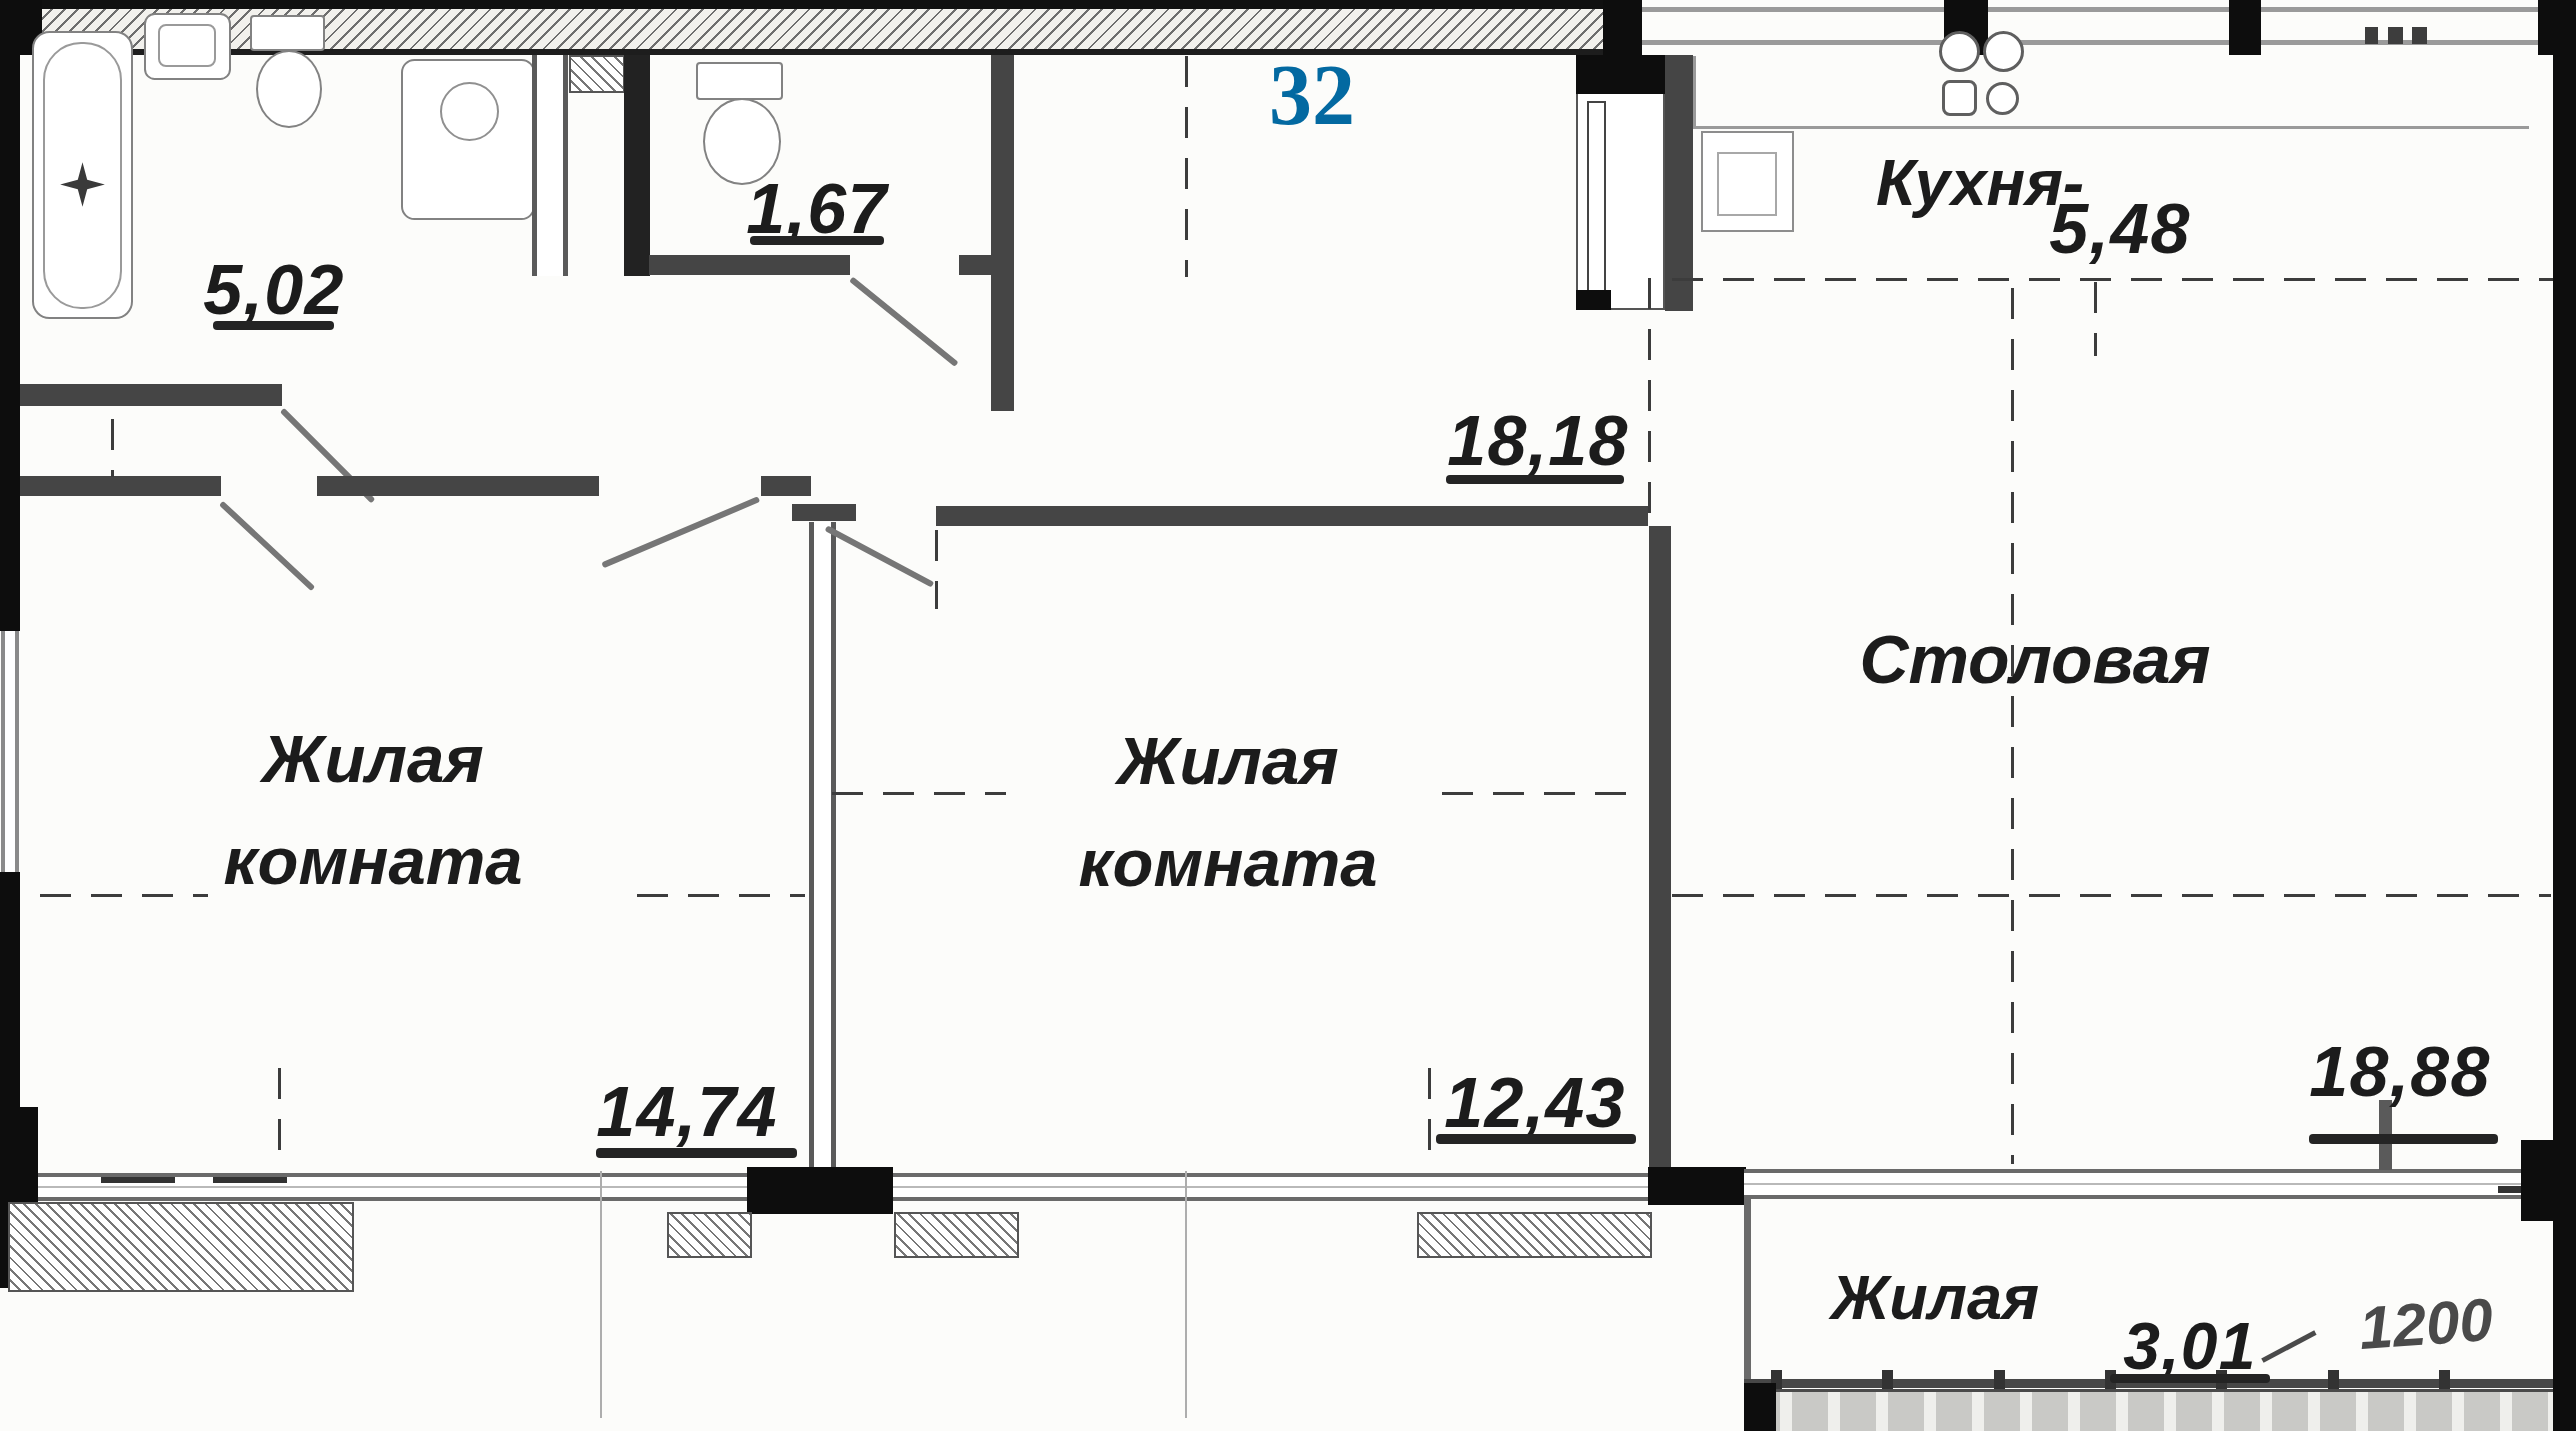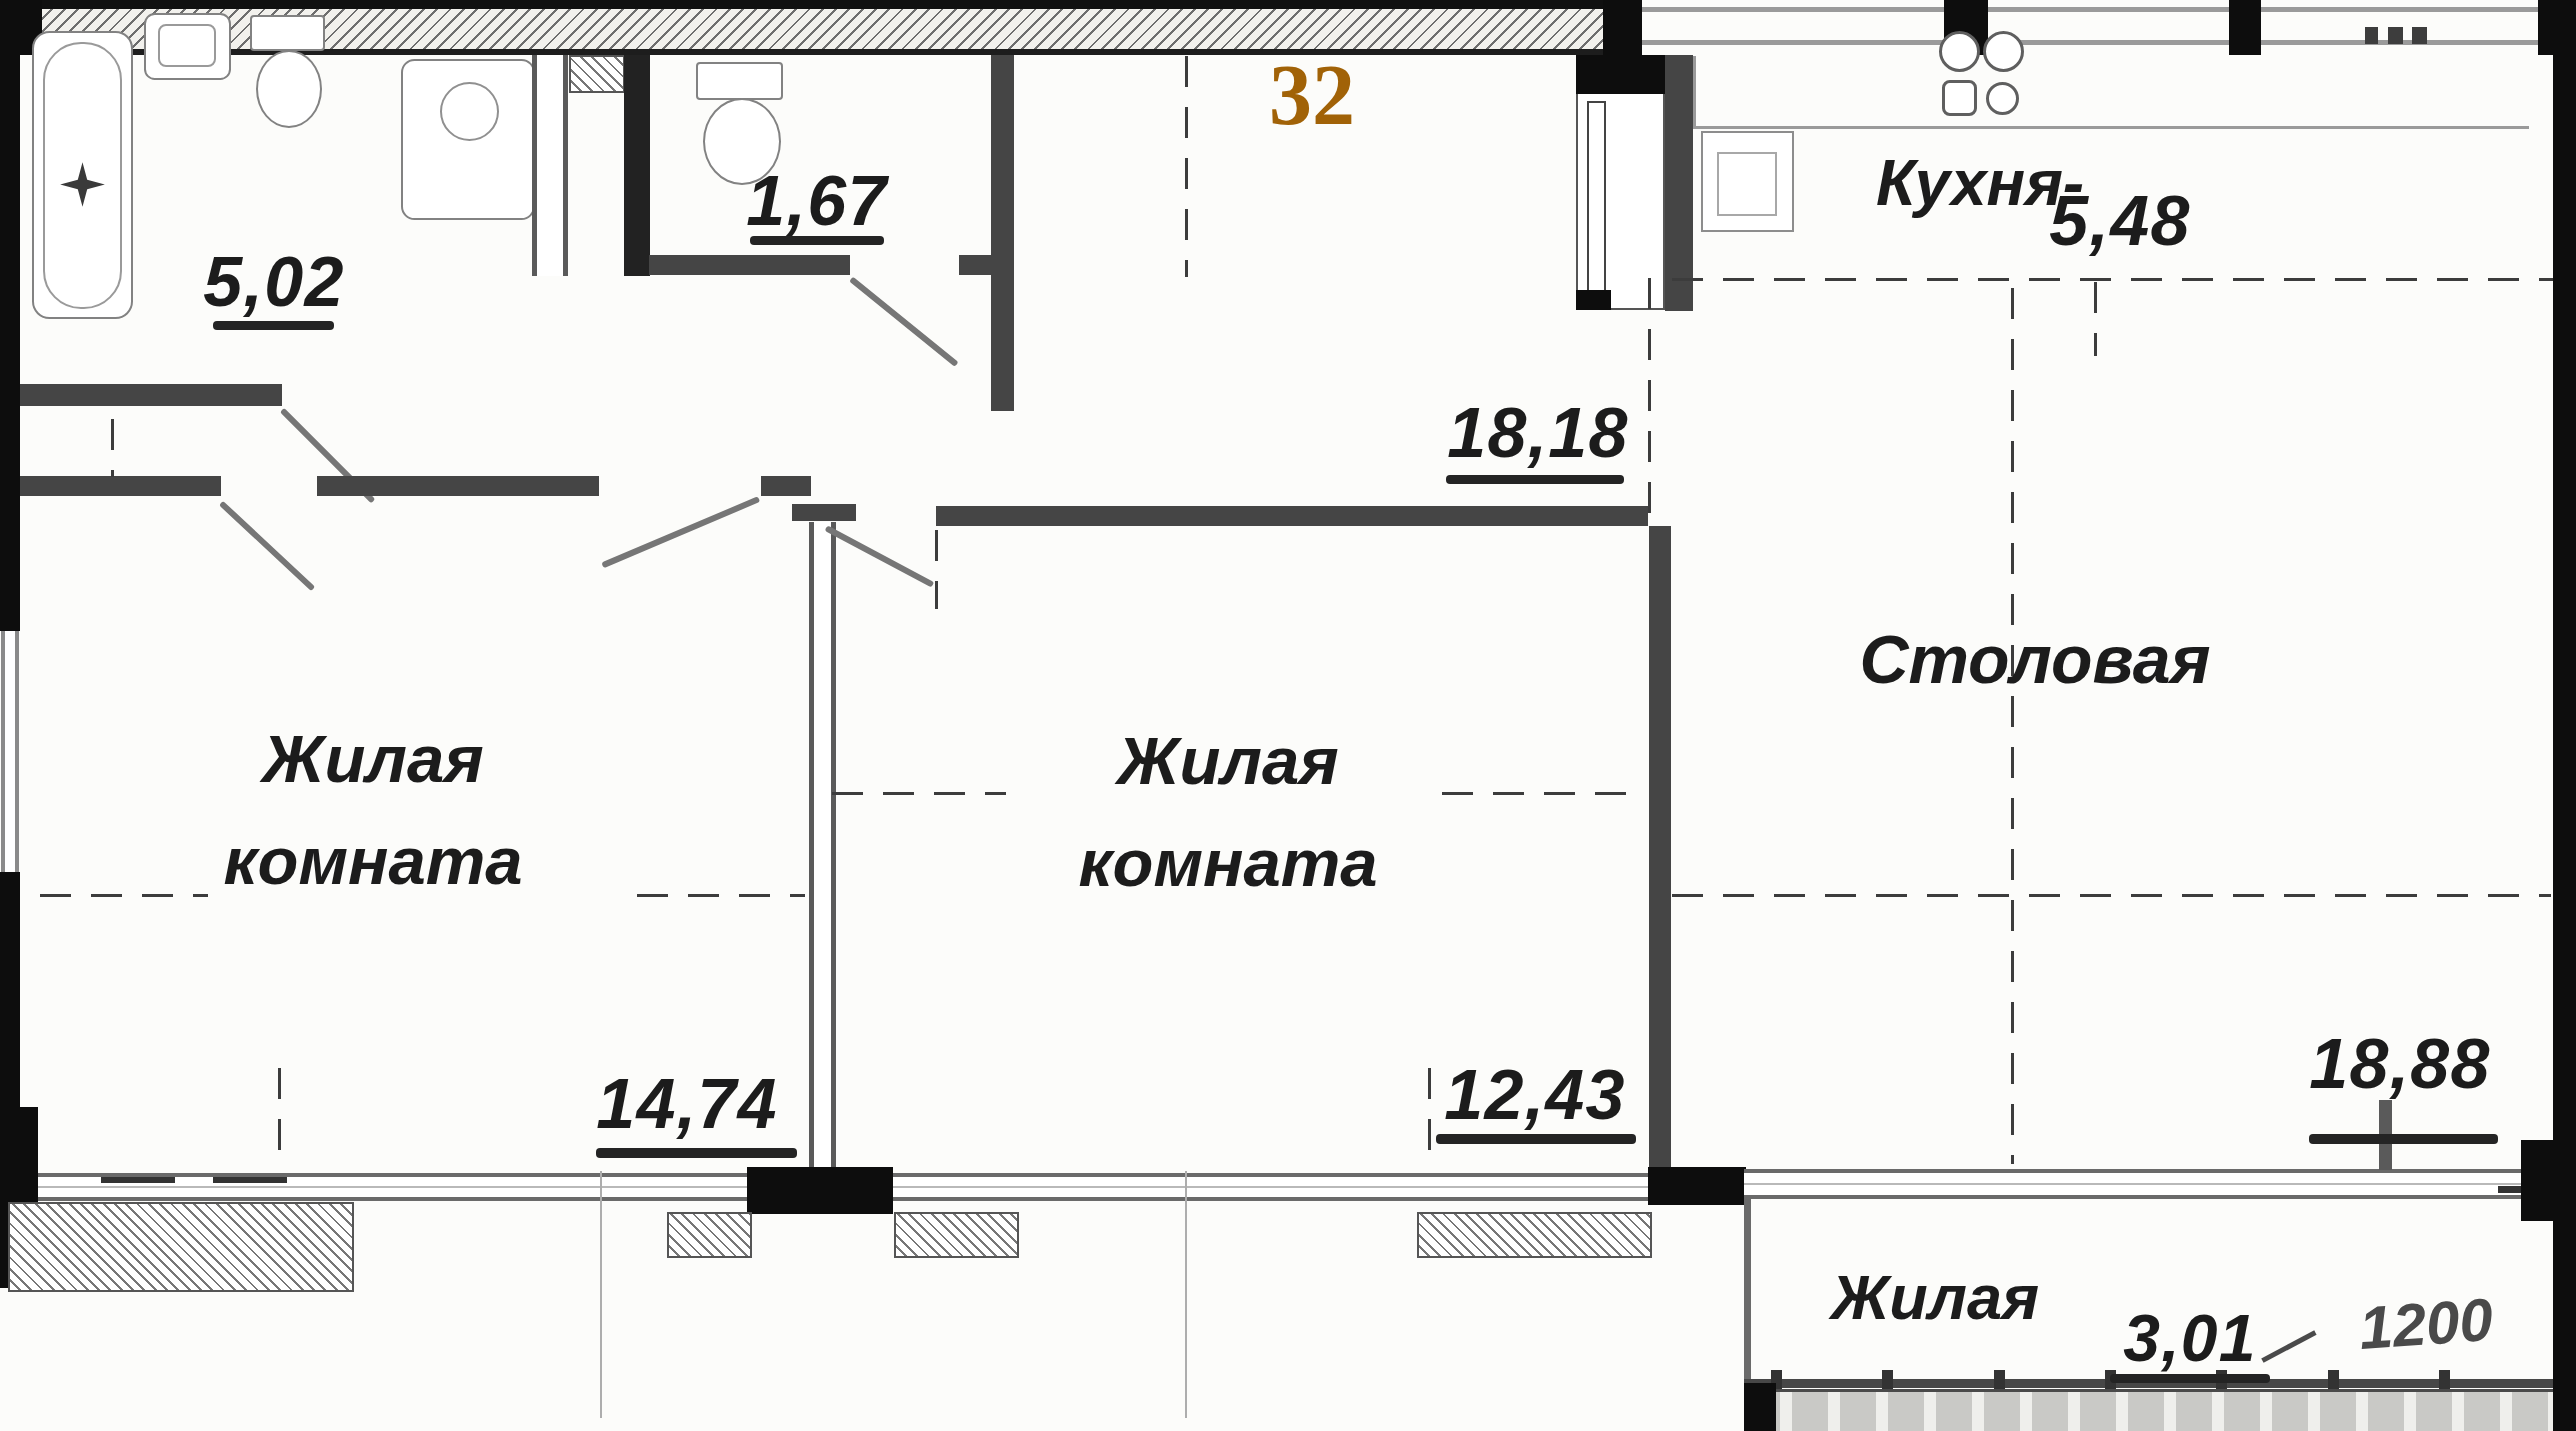--- a/index.html
+++ b/index.html
@@ -12,21 +12,21 @@
   .hatchband{position:absolute;background:repeating-linear-gradient(135deg,#f2f1ed 0 7.4px,#6e6e6e 7.4px 9.4px);border-top:9.4px solid #101010;border-bottom:6.7px solid #1d1d1d;box-sizing:border-box;}
   .winh{position:absolute;border-top:4px solid #6a6a6a;border-bottom:4px solid #6a6a6a;box-sizing:border-box;background:linear-gradient(#fff 0 45%,#b9b9b9 45% 55%,#fff 55%);}
   .winv{position:absolute;border-left:4px solid #8a8a8a;border-right:4px solid #8a8a8a;box-sizing:border-box;background:#fff;}
   .dashh{position:absolute;height:3.4px;background:repeating-linear-gradient(90deg,#3c3c3c 0 31px,transparent 31px 51px);}
   .dashv{position:absolute;width:3.4px;background:repeating-linear-gradient(180deg,#3c3c3c 0 31px,transparent 31px 51px);}
   .thinv{position:absolute;width:2px;background:#adadad;}
   .leaf{position:absolute;height:6px;background:#767676;transform-origin:0 50%;border-radius:2.7px;}
   .fix{position:absolute;border:2.7px solid #828282;background:#fff;box-sizing:border-box;}
   .lbl{position:absolute;transform:translate(-50%,-50%);font-style:italic;font-weight:700;color:#1c1c1c;white-space:nowrap;}
   .room{font-size:67px;line-height:102px;text-align:center;}
-  .num{font-size:70px;letter-spacing:1.3px;}
+  .num{font-size:70px;letter-spacing:1.3px;margin-top:8px;}
   .uline{position:absolute;background:#242424;border-radius:4px;}
   .gray-band-line{position:absolute;background:#9a9a9a;}
   .post{position:absolute;width:10.7px;height:24px;background:#333;}
   .railband{position:absolute;background:repeating-linear-gradient(90deg,#c9c9c6 0 36px,#efefec 36px 48px);border-top:3.4px solid #4a4a4a;box-sizing:border-box;}
 </style>
 </head>
 <body>
 
 <div id="plan">
 
@@ -140,21 +140,21 @@
   <div class="post" style="left:1882px;top:1370px;"></div>
   <div class="post" style="left:1994px;top:1370px;"></div>
   <div class="post" style="left:2105px;top:1370px;"></div>
   <div class="post" style="left:2216px;top:1370px;"></div>
   <div class="post" style="left:2328px;top:1370px;"></div>
   <div class="post" style="left:2439px;top:1370px;"></div>
   <div class="railband" style="left:1744px;top:1389px;width:809px;height:43px;"></div>
   <div class="wallb" style="left:1744px;top:1383px;width:32px;height:48px;"></div>
   <div class="abs" style="left:2259px;top:1344px;width:60px;height:5.4px;background:#4a4a4a;transform:rotate(-28deg);"></div>
 
-  <div class="lbl" style="left:1312px;top:95px;font-family:'Liberation Serif',serif;font-style:normal;font-weight:700;font-size:86px;color:#a16207;">32</div>
+  <div class="lbl" style="left:1312px;top:95px;font-family:'Liberation Serif',serif;font-style:normal;font-weight:700;font-size:86px;color:#0369a1;">32</div>
 
   <div class="abs" style="left:1876px;top:148px;font-style:italic;font-weight:700;color:#1c1c1c;font-size:64px;line-height:71px;">
     <div>Кухня-</div>
   </div>
   <div class="lbl num" style="left:2120px;top:221px;">5,48</div>
 
   <div class="lbl num" style="left:817px;top:201px;">1,67</div>
   <div class="uline" style="left:750px;top:236px;width:134px;height:9.4px;"></div>
 
   <div class="lbl num" style="left:274px;top:282px;">5,02</div>

